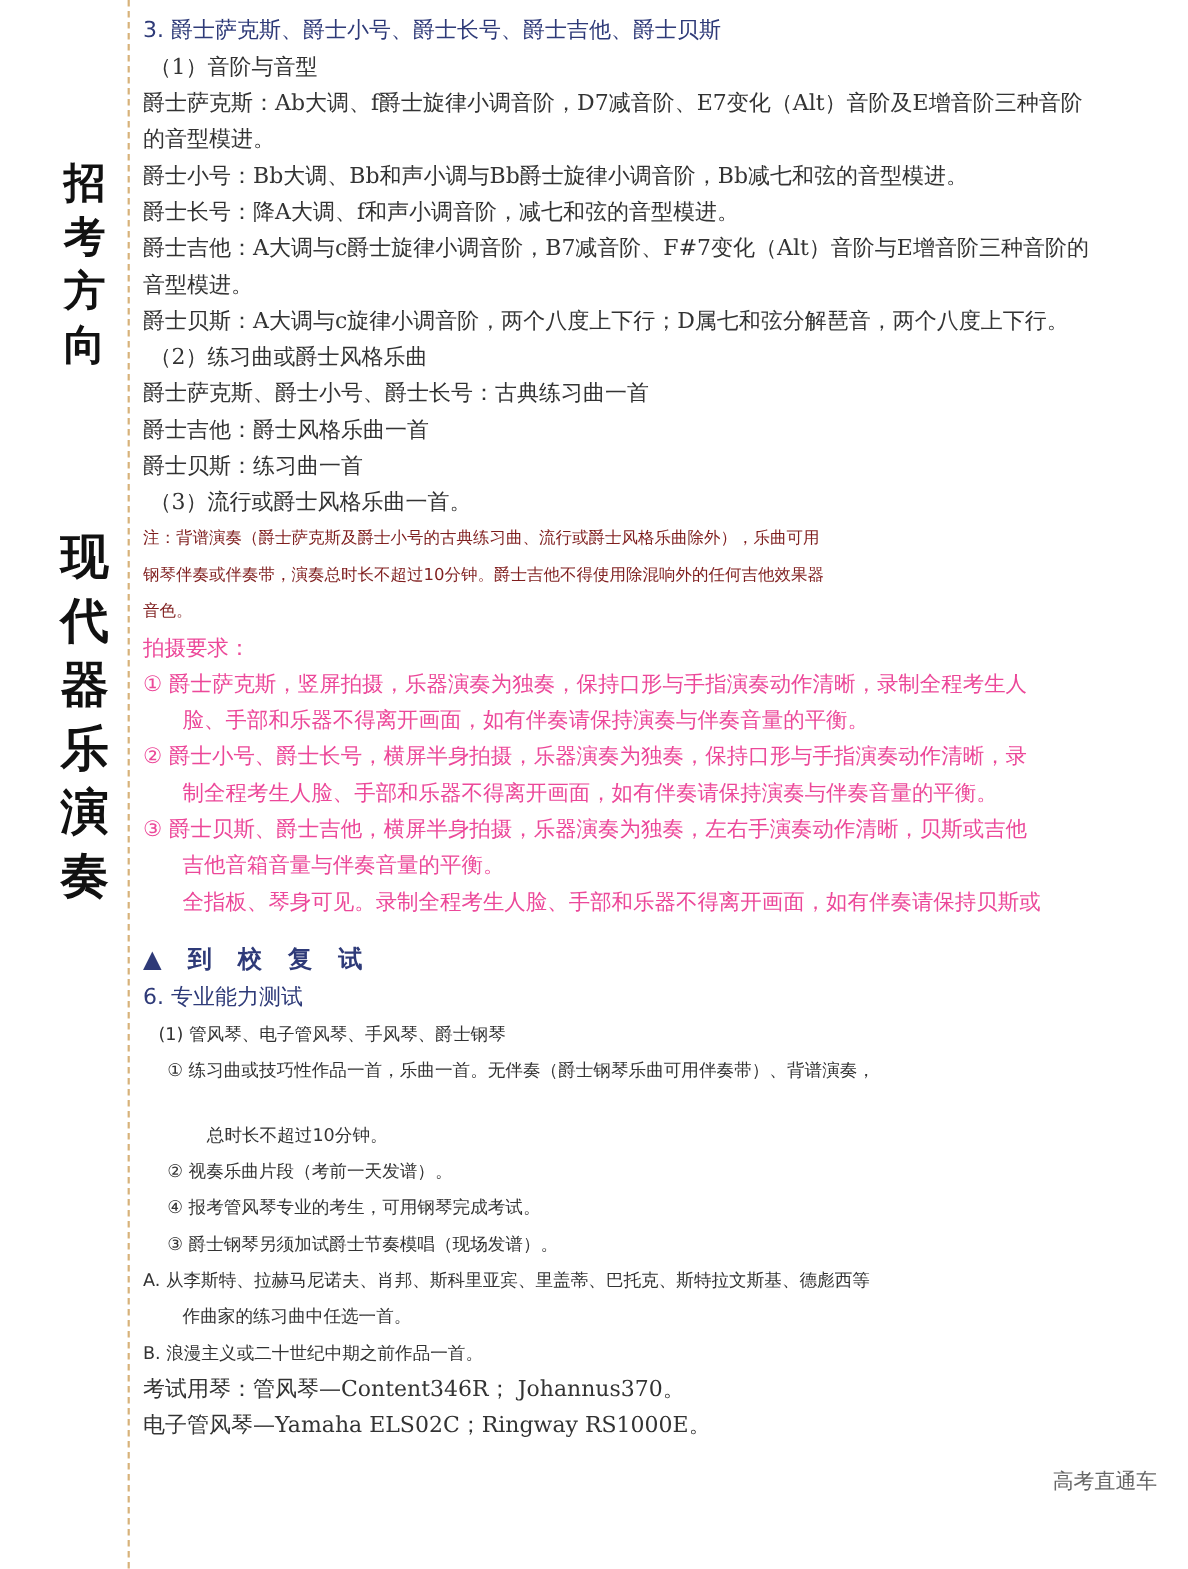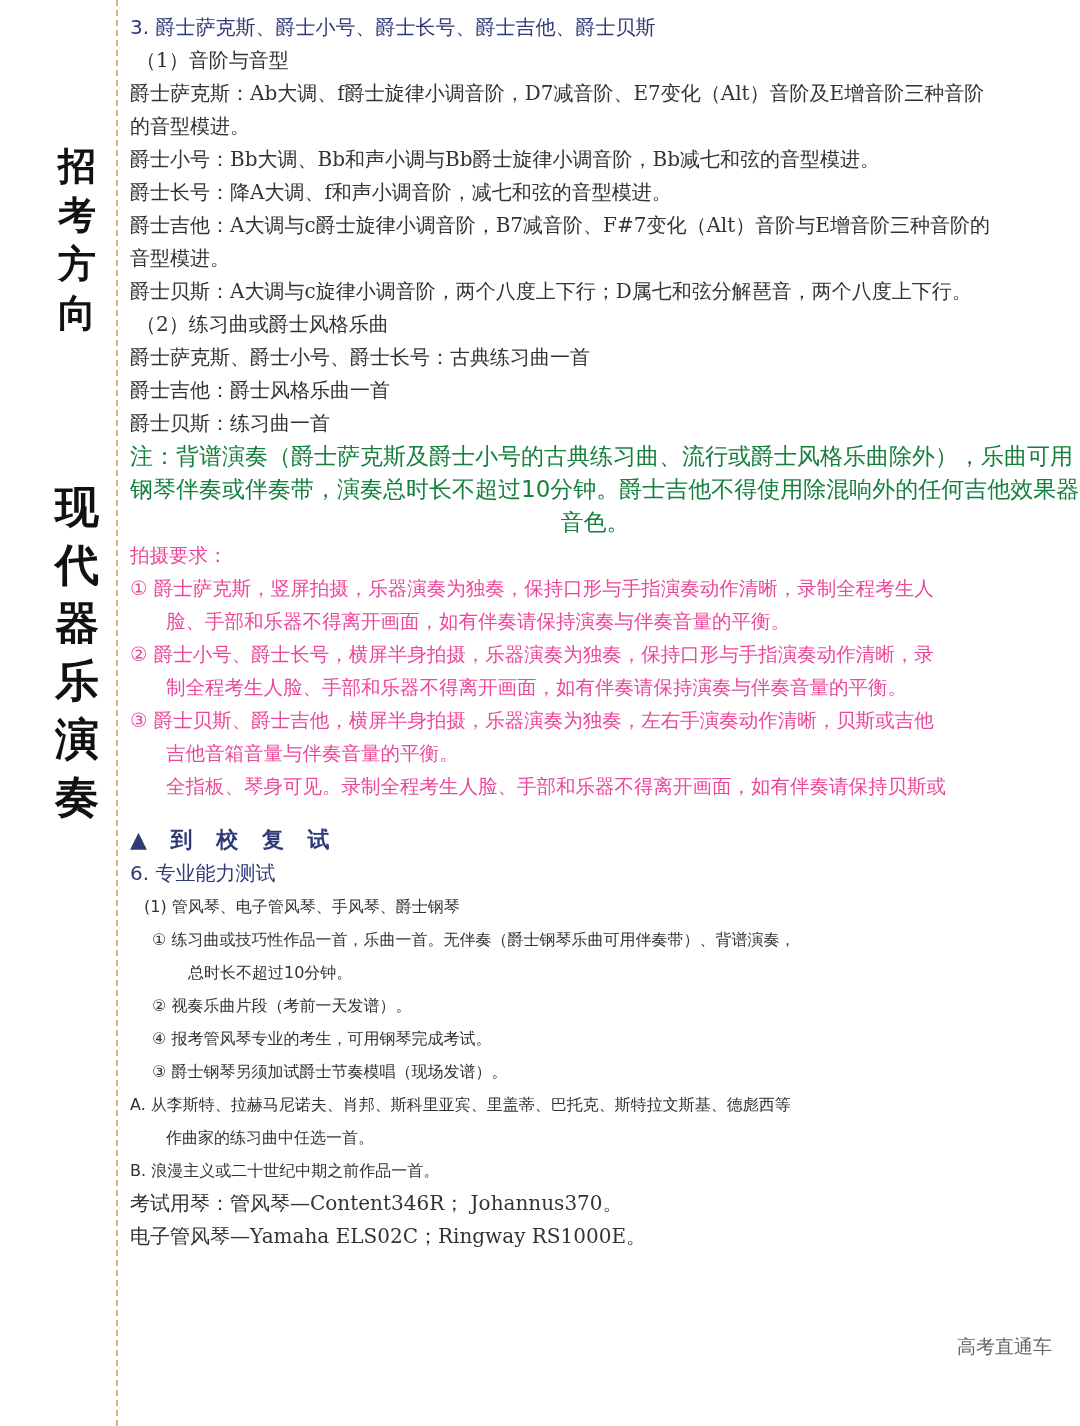--- a/index.html
+++ b/index.html
@@ -9,26 +9,26 @@
   .vtitle { position:absolute; left:52px; width:50px; font-family:"DejaVu Sans","Liberation Sans",sans-serif;
             font-weight:bold; color:#111; text-align:center; }
   .vtitle span { display:block; }
   .vt1 { top:142px; font-size:38px; line-height:49px; }
   .vt2 { top:478px; font-size:44px; line-height:58px; }
   .divider { position:absolute; left:116px; top:0; height:1426px; width:0;
              border-left:2px dashed #d7b27a; }
   .content { position:absolute; left:130px; top:11px; width:930px; }
   .ln { font-size:20px; line-height:33px; height:33px; white-space:nowrap; color:#333; }
   .head { color:#2e3a78; font-family:"DejaVu Sans","Liberation Sans",sans-serif; font-size:20px; }
-  .note { color:#15803d; font-family:"DejaVu Sans","Liberation Sans",sans-serif; font-size:23px;text-align:center; }
+  .note { color:#7f1d1d; font-family:"DejaVu Sans","Liberation Sans",sans-serif; font-size:15px; }
   .gold { color:#ec4899; font-family:"DejaVu Sans","Liberation Sans",sans-serif; font-size:19.5px; }
   .sans { font-family:"DejaVu Sans","Liberation Sans",sans-serif; font-size:16px; color:#333; }
   .in1 { padding-left:6px; }
   .in2 { padding-left:36px; }
-  .in3 { padding-left:58px; }
+  .in3 { padding-left:58px;margin-top:26px; }
   .section { font-family:"DejaVu Sans","Liberation Sans",sans-serif; font-size:22px; font-weight:bold;
              color:#2e3a78; letter-spacing:8px; height:34px; line-height:34px; margin-top:20px; }
   .watermark { position:absolute; right:28px; top:1314px; font-family:"DejaVu Sans","Liberation Sans",sans-serif;
                font-size:19px; color:#666;margin-top:20px; }
 </style>
 </head>
 <body>
 
 <div class="sidecol">
   <div class="vtitle vt1">
@@ -55,20 +55,21 @@
   <div class="ln">的音型模进。</div>
   <div class="ln">爵士小号：Bb大调、Bb和声小调与Bb爵士旋律小调音阶，Bb减七和弦的音型模进。</div>
   <div class="ln">爵士长号：降A大调、f和声小调音阶，减七和弦的音型模进。</div>
   <div class="ln">爵士吉他：A大调与c爵士旋律小调音阶，B7减音阶、F#7变化（Alt）音阶与E增音阶三种音阶的</div>
   <div class="ln">音型模进。</div>
   <div class="ln">爵士贝斯：A大调与c旋律小调音阶，两个八度上下行；D属七和弦分解琶音，两个八度上下行。</div>
   <div class="ln in1">（2）练习曲或爵士风格乐曲</div>
   <div class="ln">爵士萨克斯、爵士小号、爵士长号：古典练习曲一首</div>
   <div class="ln">爵士吉他：爵士风格乐曲一首</div>
   <div class="ln">爵士贝斯：练习曲一首</div>
+  <div class="ln in1">（3）流行或爵士风格乐曲一首。</div>
   <div class="ln note">注：背谱演奏（爵士萨克斯及爵士小号的古典练习曲、流行或爵士风格乐曲除外），乐曲可用</div>
   <div class="ln note">钢琴伴奏或伴奏带，演奏总时长不超过10分钟。爵士吉他不得使用除混响外的任何吉他效果器</div>
   <div class="ln note">音色。</div>
   <div class="ln gold">拍摄要求：</div>
   <div class="ln gold">① 爵士萨克斯，竖屏拍摄，乐器演奏为独奏，保持口形与手指演奏动作清晰，录制全程考生人</div>
   <div class="ln gold in2">脸、手部和乐器不得离开画面，如有伴奏请保持演奏与伴奏音量的平衡。</div>
   <div class="ln gold">② 爵士小号、爵士长号，横屏半身拍摄，乐器演奏为独奏，保持口形与手指演奏动作清晰，录</div>
   <div class="ln gold in2">制全程考生人脸、手部和乐器不得离开画面，如有伴奏请保持演奏与伴奏音量的平衡。</div>
   <div class="ln gold">③ 爵士贝斯、爵士吉他，横屏半身拍摄，乐器演奏为独奏，左右手演奏动作清晰，贝斯或吉他</div>
   <div class="ln gold in2">吉他音箱音量与伴奏音量的平衡。</div>

